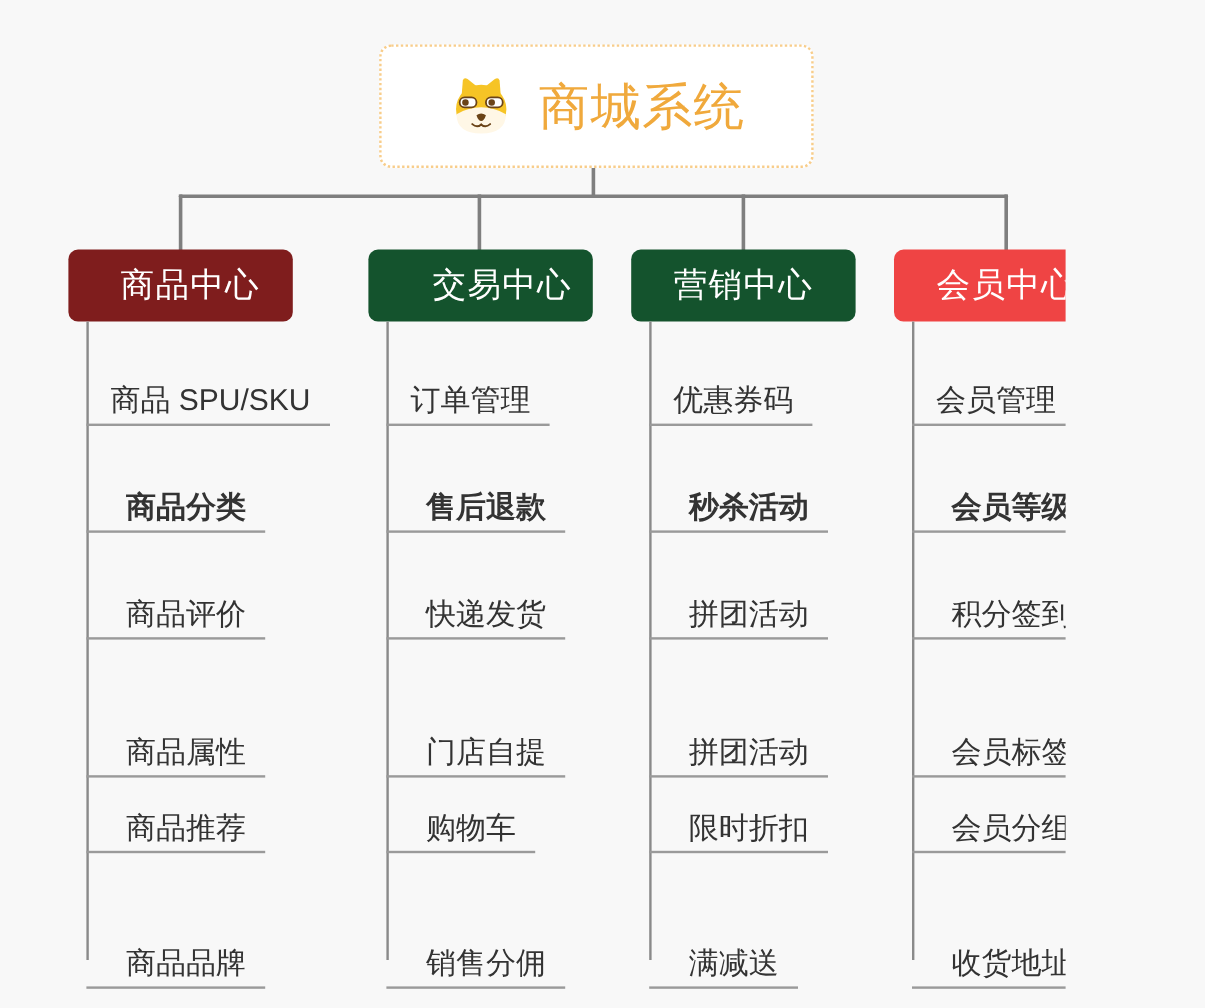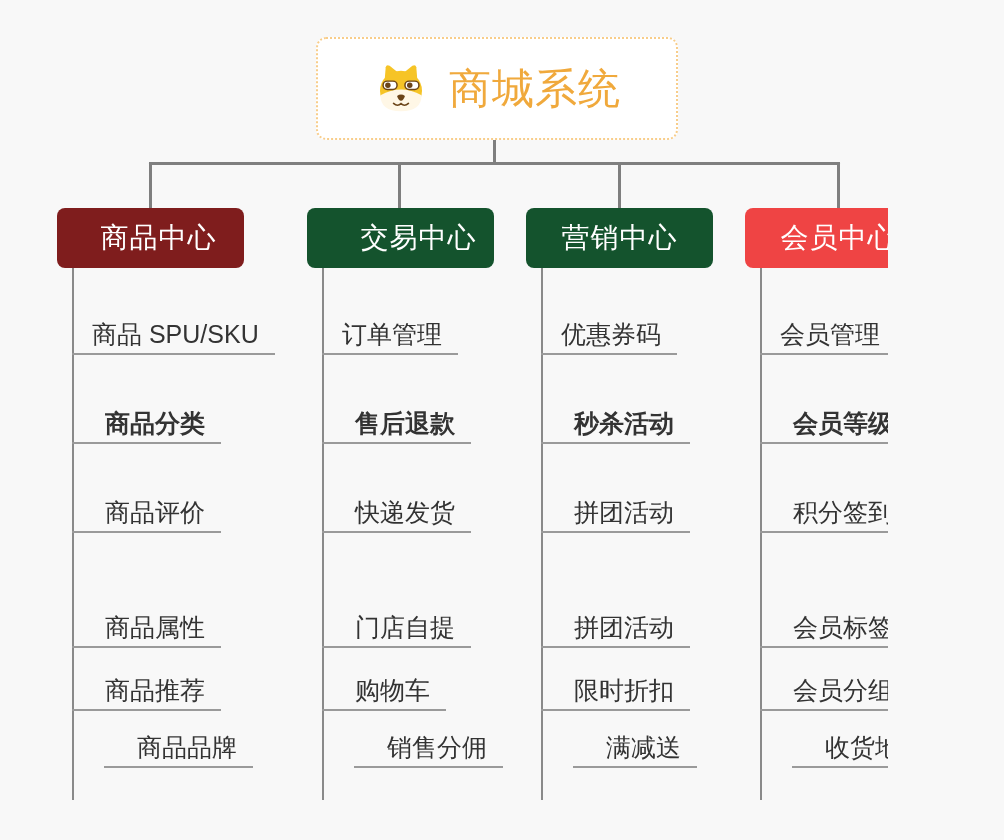--- a/index.html
+++ b/index.html
@@ -99,21 +99,21 @@
     white-space: nowrap;
     display: flex;
     align-items: flex-end;
     cursor: default;
   }
   .row-0 { top: 319px; padding-left: 20px; }
   .row-1 { top: 408px; font-weight: bold; }
   .row-2 { top: 497px; text-align: right; }
   .row-3 { top: 612px; }
   .row-4 { top: 675px; }
-  .row-5 { top: 732px; margin-left: 32px; }
+  .row-5 { top: 788px; }
 </style>
 </head>
 <body>
 
 <div class="canvas">
 
   <div class="line root-drop"></div>
   <div class="line hbar"></div>
   <div class="line drop drop-0"></div>
   <div class="line drop drop-1"></div>

